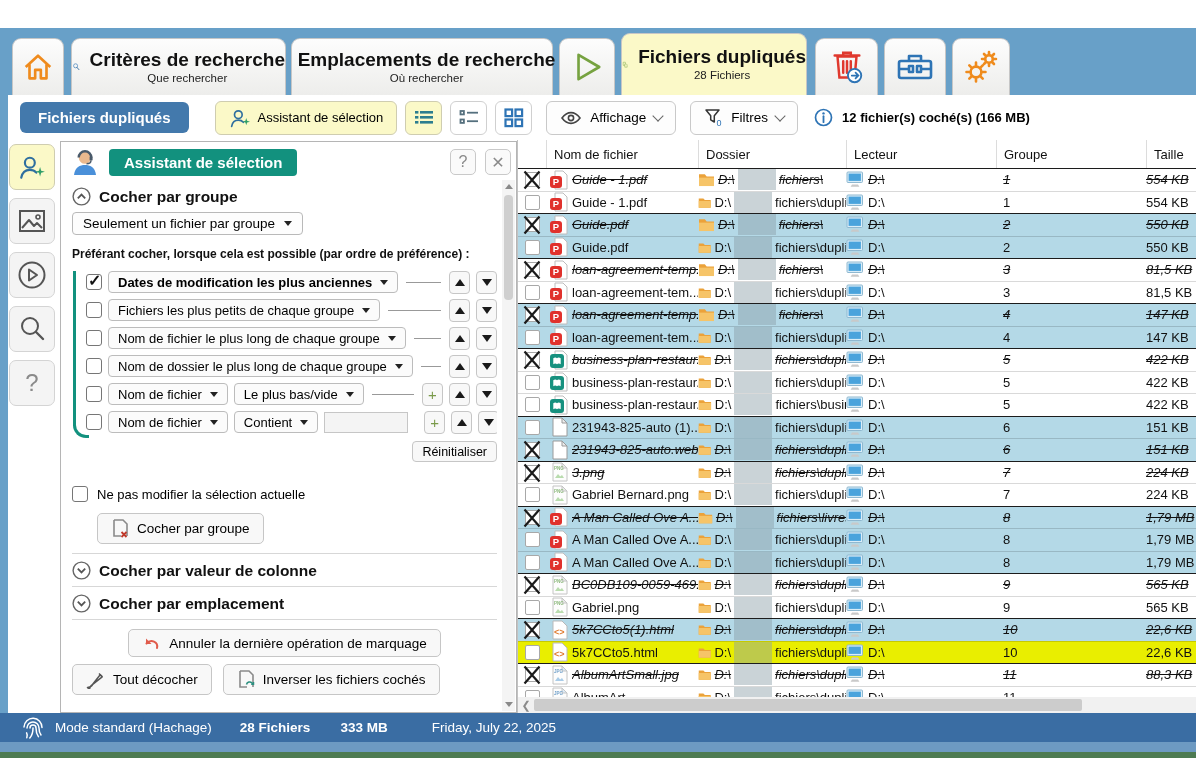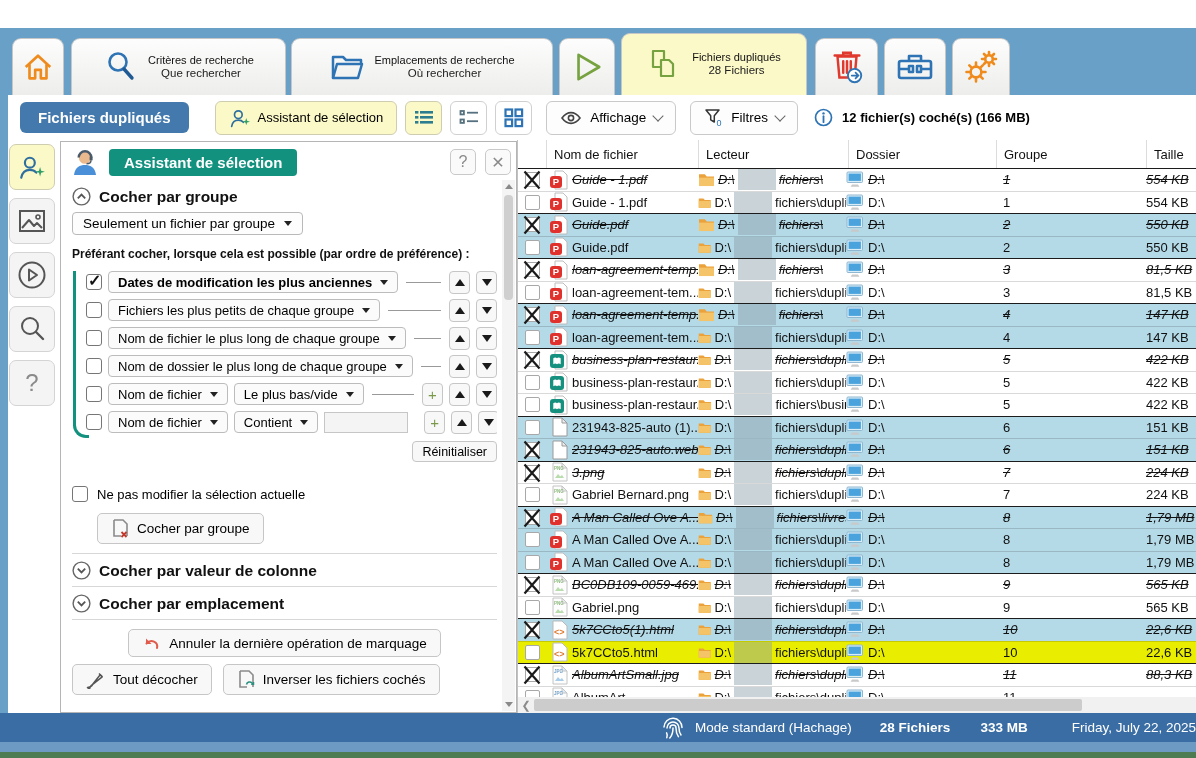--- a/index.html
+++ b/index.html
@@ -8,21 +8,21 @@
 
   
   .titlebar{position:absolute;top:0;left:0;right:0;height:28px;background:#e9f3ea;display:flex;align-items:center;gap:7px;padding-left:7px;}
   .titlebar-text{font-size:12px;color:#37523a;}
 
   
   .tabsbar{position:absolute;top:28px;left:0;right:0;height:67px;background:#68a0c8;}
   .tab{position:absolute;bottom:0;height:57px;background:linear-gradient(#fdfdfd,#ededeb);border:1px solid #c6c6c6;border-bottom:none;border-radius:9px 9px 0 0;display:flex;align-items:center;justify-content:center;gap:9px;cursor:default;}
   .tab.sel{background:#fbf9c8;height:62px;}
   .t-txt{display:flex;flex-direction:column;align-items:center;}
-  .t-title{font-size:11px;font-weight:400;color:#111;line-height:1.2;white-space:nowrap;}
+  .t-title{font-size:19px;font-weight:700;color:#111;line-height:1.2;white-space:nowrap;}
   .t-sub{font-size:11.5px;color:#222;line-height:1.2;white-space:nowrap;}
 
   
   .toolbar2{position:absolute;top:95px;left:8px;right:0;height:45px;background:#fff;display:flex;align-items:center;padding-left:12px;}
   .btn-files{background:#4379ac;color:#fff;font-weight:700;font-size:15px;padding:7px 18px;border-radius:6px;white-space:nowrap;}
   .btn-assist{background:#fbf9c8;border:1px solid #cfcdb0;border-radius:6px;height:34px;display:flex;align-items:center;gap:7px;padding:0 13px;font-size:13px;margin-left:26px;white-space:nowrap;}
   .vbtn{width:37px;height:34px;border:1px solid #d0d0d0;border-radius:6px;background:#fff;display:flex;align-items:center;justify-content:center;margin-left:8px;}
   .vbtn.sel{background:#fbf9c8;border-color:#cfcdb0;}
   .vbtn:first-of-type{margin-left:12px;}
   .btn-dd{height:34px;border:1px solid #c9c9c9;border-radius:6px;background:#fdfdfd;display:flex;align-items:center;gap:8px;padding:0 13px;font-size:13.5px;margin-left:14px;white-space:nowrap;}
@@ -108,21 +108,21 @@
   .drest{white-space:nowrap;overflow:hidden;}
   .c-lecteur{width:150px;flex:none;display:flex;align-items:center;gap:4px;}
   .c-groupe{width:150px;flex:none;padding-left:7px;}
   .c-taille{flex:1;text-align:right;padding-right:16px;white-space:nowrap;}
   .struck{font-style:italic;text-decoration:line-through;}
   .hscroll{position:absolute;bottom:0;left:0;right:0;height:16px;background:#f1f1f1;display:flex;align-items:center;}
   .harrow{width:16px;display:flex;align-items:center;justify-content:center;color:#8a8a8a;font-size:11px;}
   .hthumb{height:12px;width:548px;background:#cccccc;border-radius:2px;}
 
   
-  .statusbar{position:absolute;left:0;top:713px;width:100%;height:29px;background:#3a6da3;display:flex;align-items:center;color:#fff;padding-left:8px;font-size:13.5px;justify-content:flex-end;}
+  .statusbar{position:absolute;left:0;top:713px;width:100%;height:29px;background:#3a6da3;display:flex;align-items:center;color:#fff;padding-left:21px;font-size:13.5px;}
   .sb-mode{margin-left:10px;}
   .sb-files{font-weight:700;margin-left:28px;}
   .sb-size{font-weight:700;margin-left:30px;}
   .sb-date{margin-left:44px;}
   .strip-b{position:absolute;left:0;top:742px;width:100%;height:10px;background:#6d9ac2;}
   .strip-g{position:absolute;left:0;top:752px;width:100%;height:6px;background:#4d7b52;}
 </style>
 </head>
 <body>
 
@@ -521,22 +521,22 @@
       <span class="sc-up"></span>
       <span class="vthumb"></span>
       <span class="sc-dn"></span>
     </div>
   </div>
 
   <div class="table">
     <div class="thead">
       <span class="thc col-c"></span>
       <span class="thc col-n">Nom de fichier</span>
+      <span class="thc col-d">Dossier</span>
       <span class="thc col-l">Lecteur</span>
-      <span class="thc col-d">Dossier</span>
       <span class="thc col-g">Groupe</span>
       <span class="thc col-t">Taille</span>
     </div>
     <div class="tbody" id="tbody">
         <div class="trow bg-w gstart checked">
     <span class="c-check">
       <span class="cb"></span>
       <svg class="xmark" width="20" height="20" viewBox="0 0 20 20">
               <path d="M2.5 1.5L17.5 18.5M17.5 1.5L2.5 18.5" stroke="#1a1a1a" stroke-width="2.2" fill="none"></path>
             </svg>

